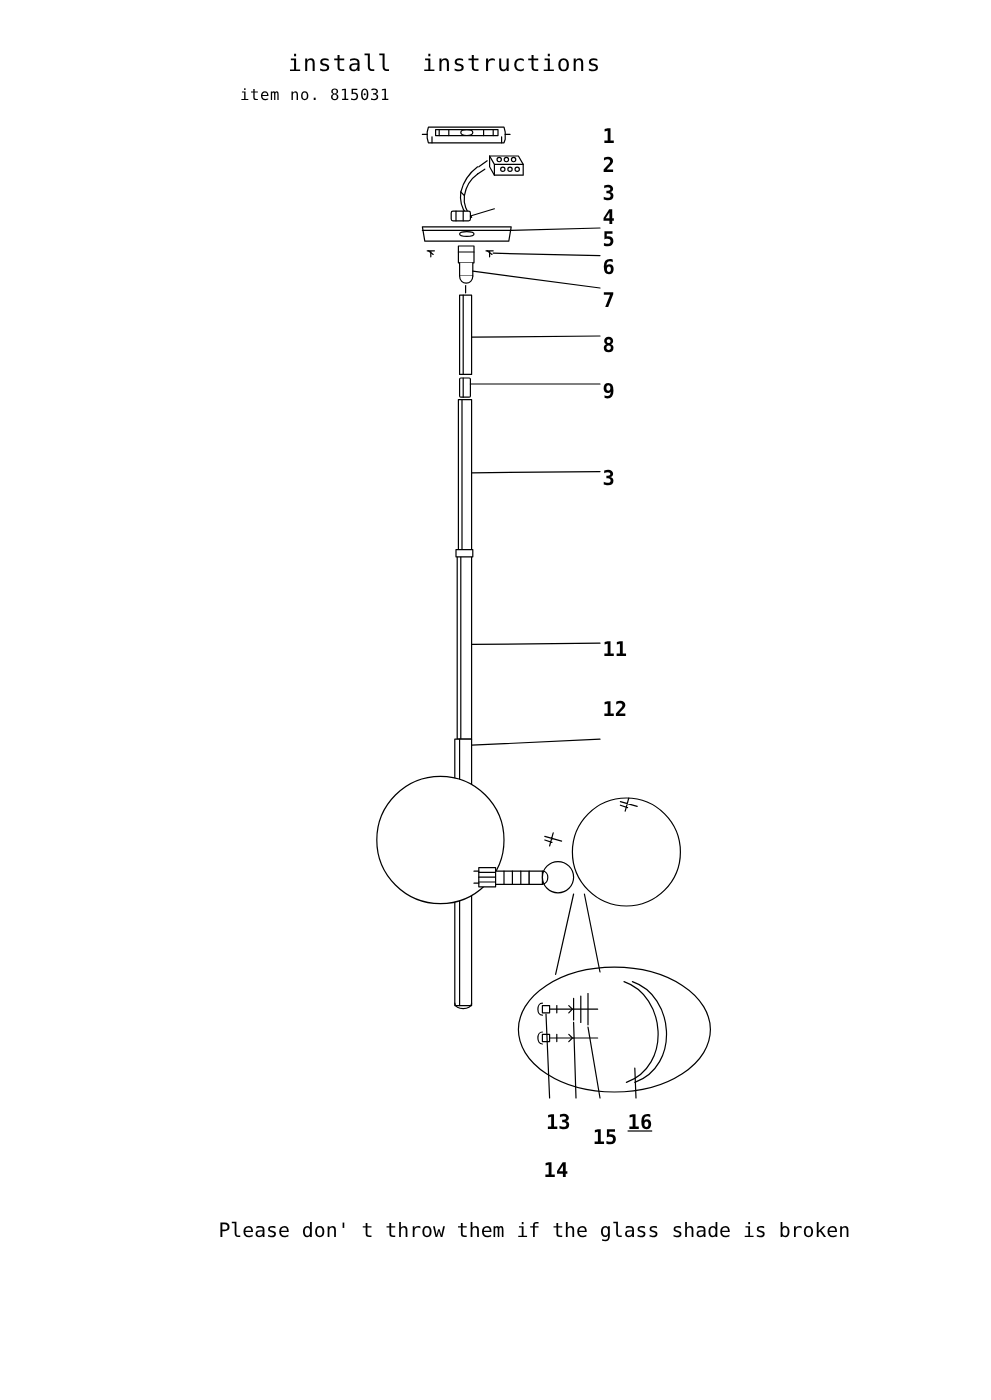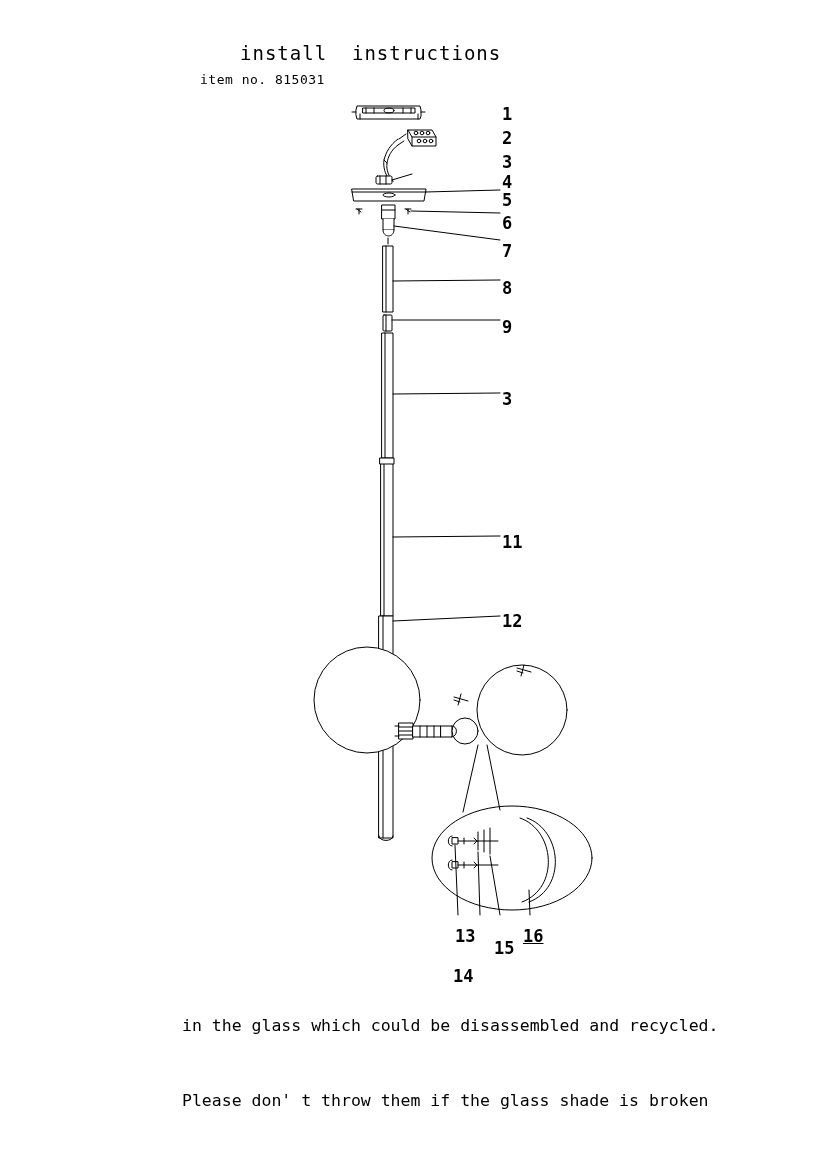--- a/index.html
+++ b/index.html
@@ -254,29 +254,28 @@
     <span class="callout-num" style="left:502px; top:128px;">2</span>
     <span class="callout-num" style="left:502px; top:152px;">3</span>
     <span class="callout-num" style="left:502px; top:172px;">4</span>
     <span class="callout-num" style="left:502px; top:190px;">5</span>
     <span class="callout-num" style="left:502px; top:213px;">6</span>
     <span class="callout-num" style="left:502px; top:241px;">7</span>
     <span class="callout-num" style="left:502px; top:278px;">8</span>
     <span class="callout-num" style="left:502px; top:317px;">9</span>
     <span class="callout-num" style="left:502px; top:389px;">3</span>
     <span class="callout-num" style="left:502px; top:532px;">11</span>
-    <span class="callout-num" style="left:502px; top:611px;text-align:center;">12</span>
+    <span class="callout-num" style="left:502px; top:582px;text-align:center;">12</span>
   </div>
 
   <div>
     <span class="lbl-bottom" style="left:455px; top:926px;">13</span>
     <span class="lbl-bottom" style="left:453px; top:926px;margin-top:40px;">14</span>
     <span class="lbl-bottom" style="left:494px; top:938px;">15</span>
     <span class="lbl-bottom" style="left:523px; top:926px;text-decoration:underline;">16</span>
   </div>
 
   <div class="bottom-note">
-    <div>in the glass which could be disassembled and recycled.</div>
     <div>Please don' t throw them if the glass shade is broken</div>
     
   </div>
 
 </div>
 
 </body></html>

